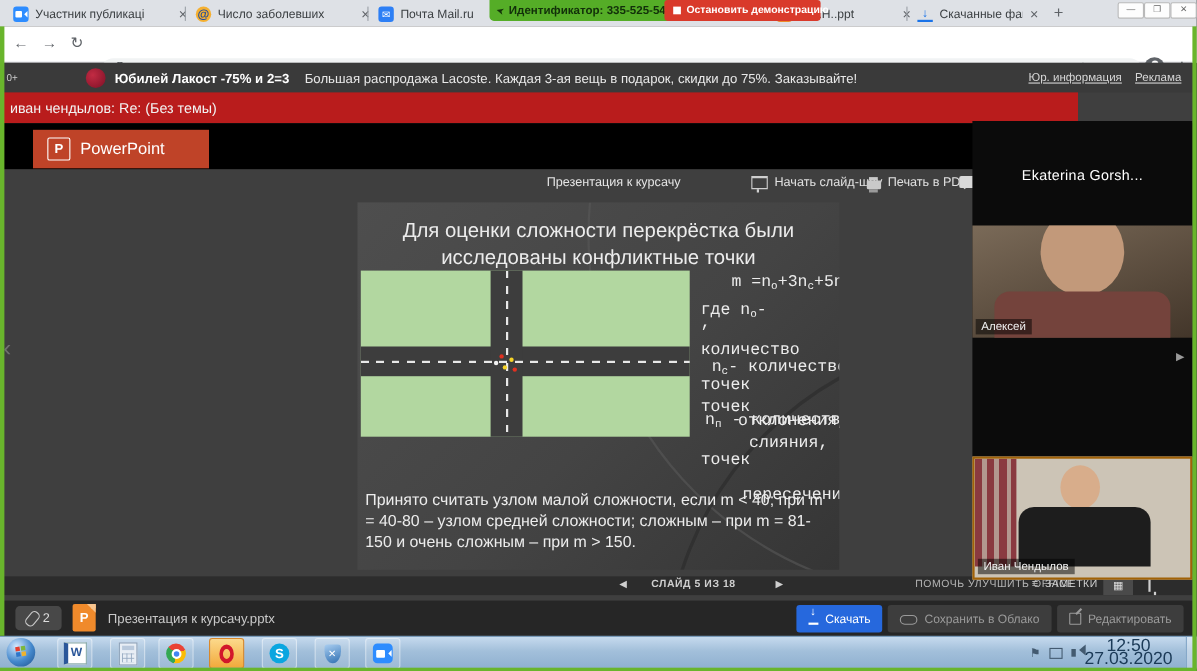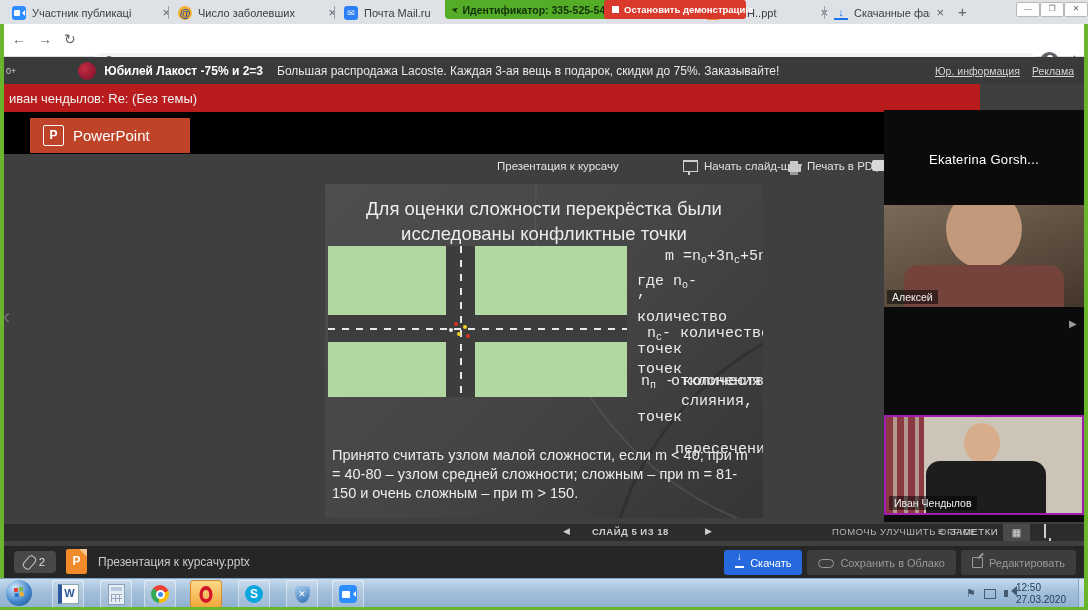--- a/index.html
+++ b/index.html
@@ -140,21 +140,21 @@
   .ico-skype{width:18px;height:18px;border-radius:50%;background:#0aa6e0;color:#fff;font-weight:bold;font-size:12px;text-align:center;line-height:18px;}
   .ico-shield{width:15px;height:17px;background:linear-gradient(160deg,#a8cdf0,#2f6fb2);border-radius:3px 3px 50% 50%/3px 3px 65% 65%;color:#fff;font-size:9px;text-align:center;line-height:16px;}
   .ico-zoomcam{width:18px;height:18px;border-radius:4px;background:#2d8cff;position:relative;}
   .ico-zoomcam::before{content:"";position:absolute;left:3px;top:6px;width:8px;height:7px;background:#fff;border-radius:1px;}
   .ico-zoomcam::after{content:"";position:absolute;right:1px;top:6px;border:3.5px solid transparent;border-right-color:#fff;}
   .tray{position:absolute;right:22px;top:0;height:29px;display:flex;align-items:center;gap:8px;}
   .tray-flag{font-size:11px;color:#435a70;}
   .tray-net{width:10px;height:8px;border:1.5px solid #435a70;position:relative;}
   .tray-spk{width:4px;height:7px;background:#435a70;position:relative;}
   .tray-spk::after{content:"";position:absolute;left:2px;top:-2px;border:5.5px solid transparent;border-right:6px solid #435a70;margin-top:-2px;}
-  .clock{text-align:left;font-size:10px;color:#1b3a57;line-height:12px;}
+  .clock{text-align:center;font-size:16px;color:#1b3a57;line-height:12px;}
   .showdesk{position:absolute;right:0;top:0;width:9px;height:29px;background:rgba(255,255,255,.35);border-left:1px solid #7fa3c6;}
 </style>
 </head>
 <body>
 
 <div class="tabstrip">
   <div class="tab" style="left:6px;width:158px">
     <span class="fav fav-zoom"></span>
     <span class="tab-label">Участник публикаці</span>
     <span class="tab-close">×</span>
@@ -308,21 +308,21 @@
   </div>
 </div>
 
 <div class="vpanel">
   <div class="host-name">Ekaterina  Gorsh...</div>
   <div class="tile" style="top:95px;height:102px;background:linear-gradient(160deg,#7a6a58,#43362a)">
     <span class="head" style="left:62px;top:-16px;width:76px;height:80px;background:#c2997a"></span>
     <span class="torso" style="left:20px;top:60px;width:160px;height:60px;background:#74433c"></span>
     <span class="tile-label">Алексей</span>
   </div>
-  <div class="tile" style="top:305px;height:100px;background:#ccc4b6;border:2px solid #a21caf;box-sizing:border-box">
+  <div class="tile" style="top:305px;height:112px;background:#ccc4b6;border:2px solid #a16207;box-sizing:border-box">
     <span class="abs" style="left:0;top:0;width:38px;height:98px;background:repeating-linear-gradient(90deg,#8a3a40 0 7px,#b3988f 7px 11px)"></span>
     <span class="head" style="left:78px;top:6px;width:36px;height:40px;background:#d8ad8b"></span>
     <span class="torso" style="left:40px;top:44px;width:120px;height:54px;background:#1d1d1d"></span>
     <span class="tile-label">Иван Чендылов</span>
   </div>
 </div>
 <span class="panel-next">▶</span>
 
 <div class="taskbar">
   <div class="orb"></div>

